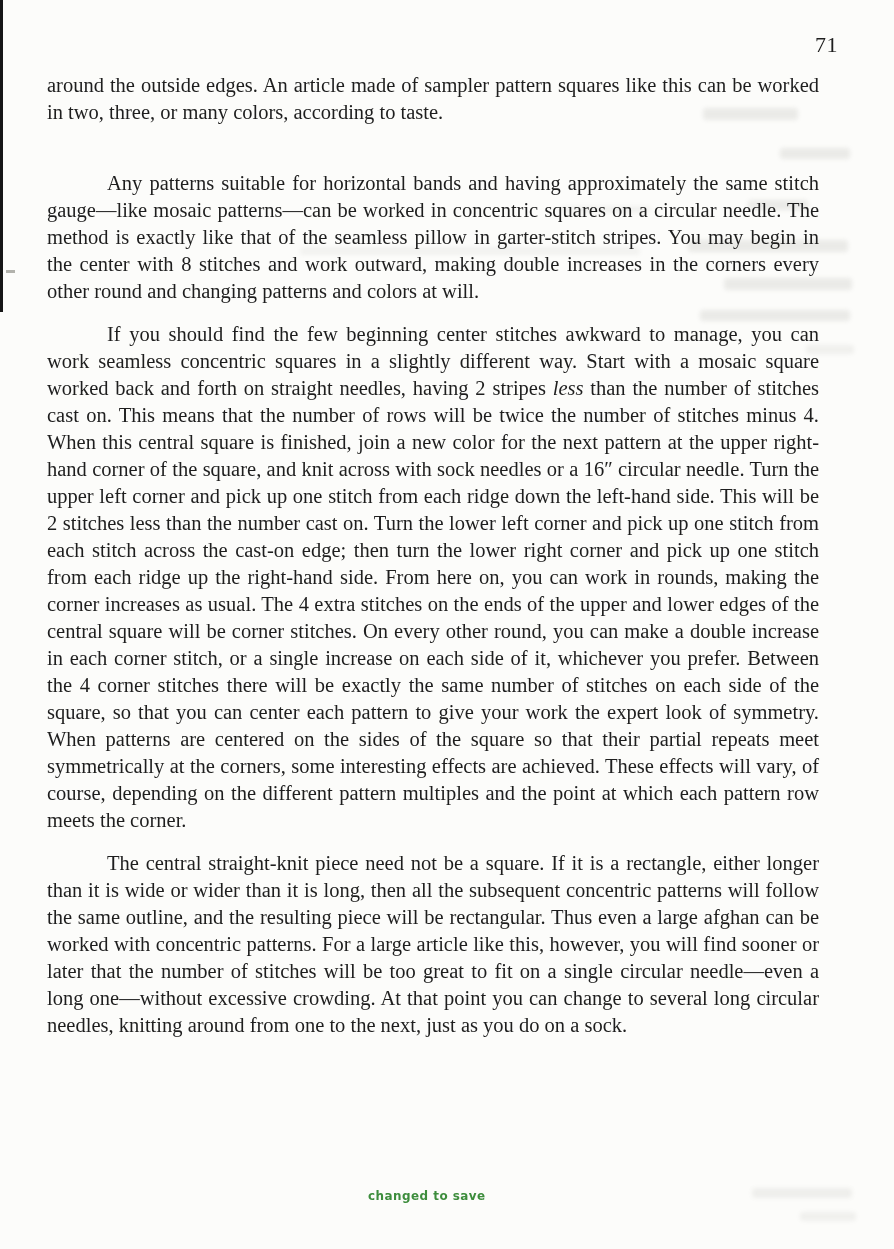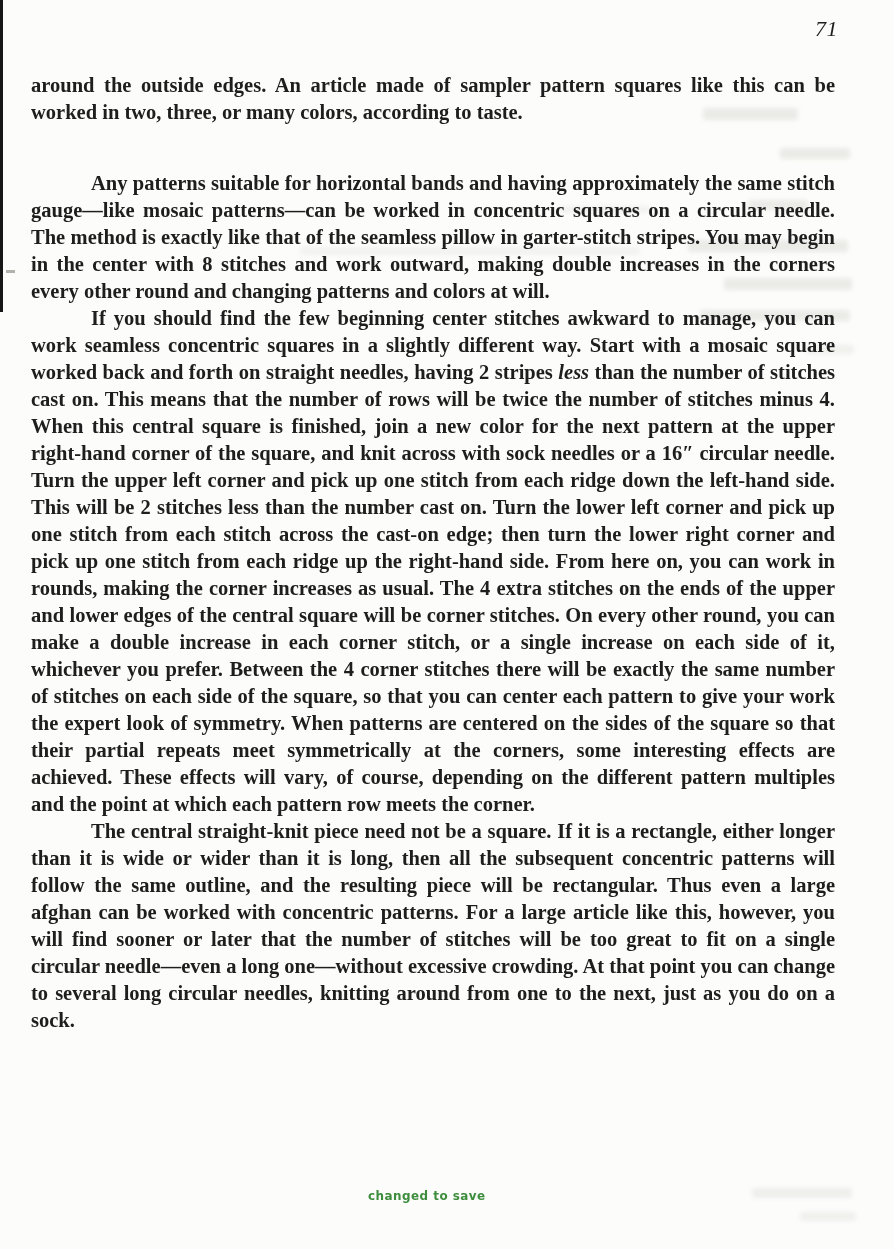--- a/index.html
+++ b/index.html
@@ -30,35 +30,34 @@
   .smudge {
     position: absolute;
     background: #7a7a72;
     opacity: .13;
     filter: blur(2px);
     border-radius: 3px;
   }
 
   .pagenum {
     position: absolute;
-    top: 16px; right: 56px;
+    top: 32px; right: 56px;
     font-size: 22px;
     letter-spacing: .5px;
-    font-style: italic;
   }
 
   .content {
     position: absolute;
     left: 31px; top: 0;
     width: 804px;
     font-size: 20.5px;
     line-height: 27px;
     text-align: justify;
   }
-  .content p { margin: 0; font-weight: bold; }
+  .content p { margin: 16px; }
   p.intro { margin-top: 72px; }
   h1.heading {
     margin: 92px 0 0 0;
     text-align: center;
     font-size: 23px;
     font-weight: bold;
     letter-spacing: .6px;
     word-spacing: 9px;
     line-height: 27px;
   }

